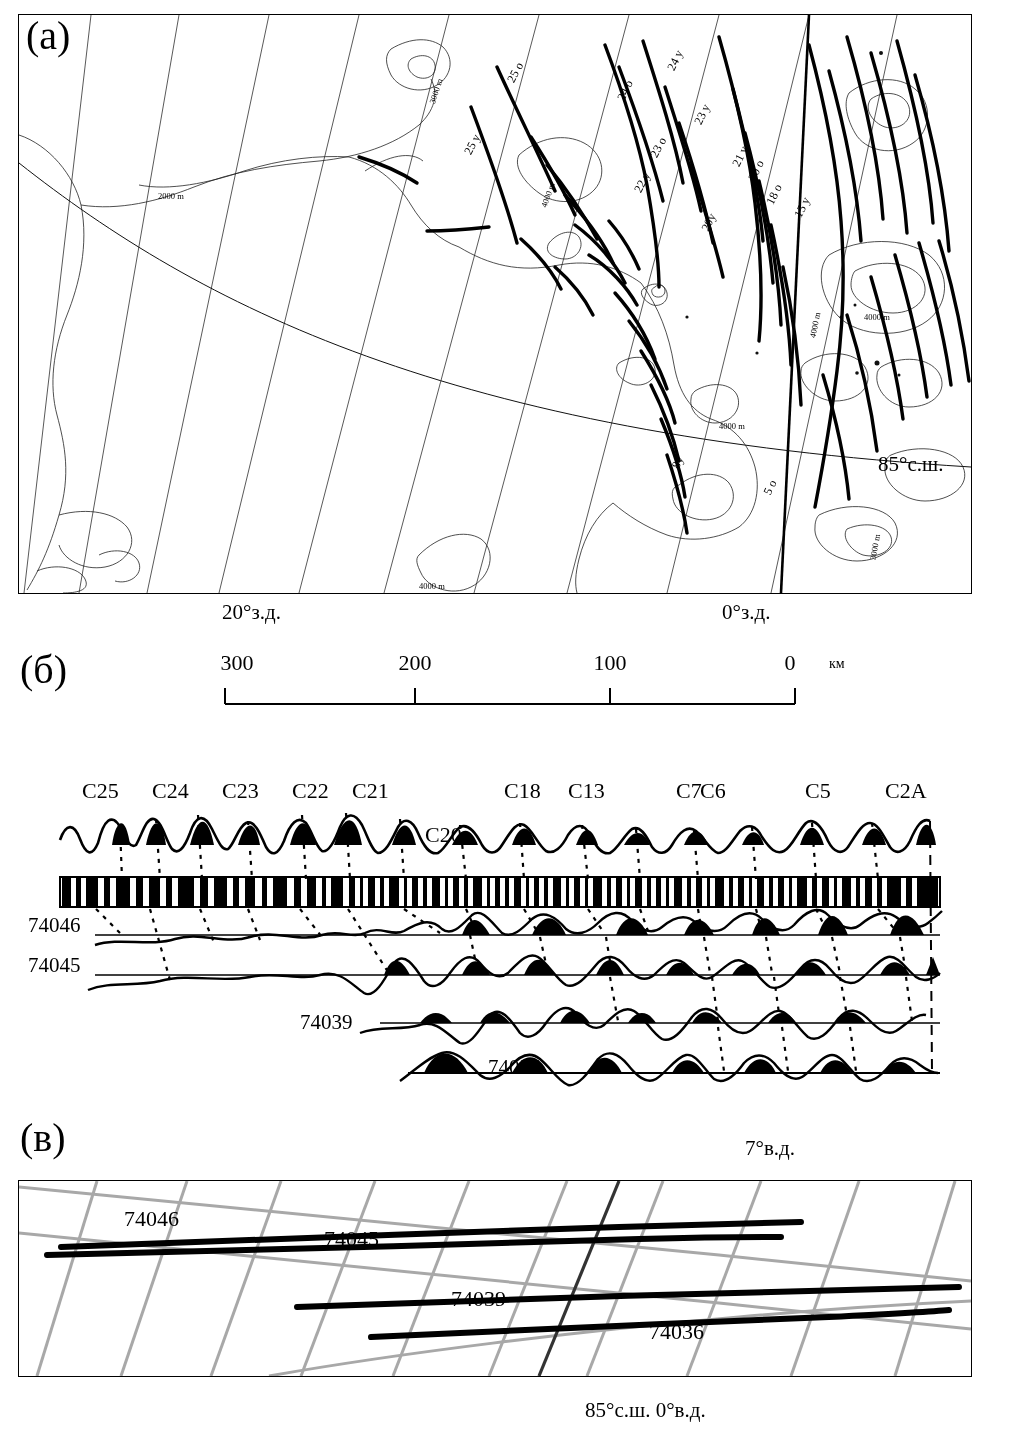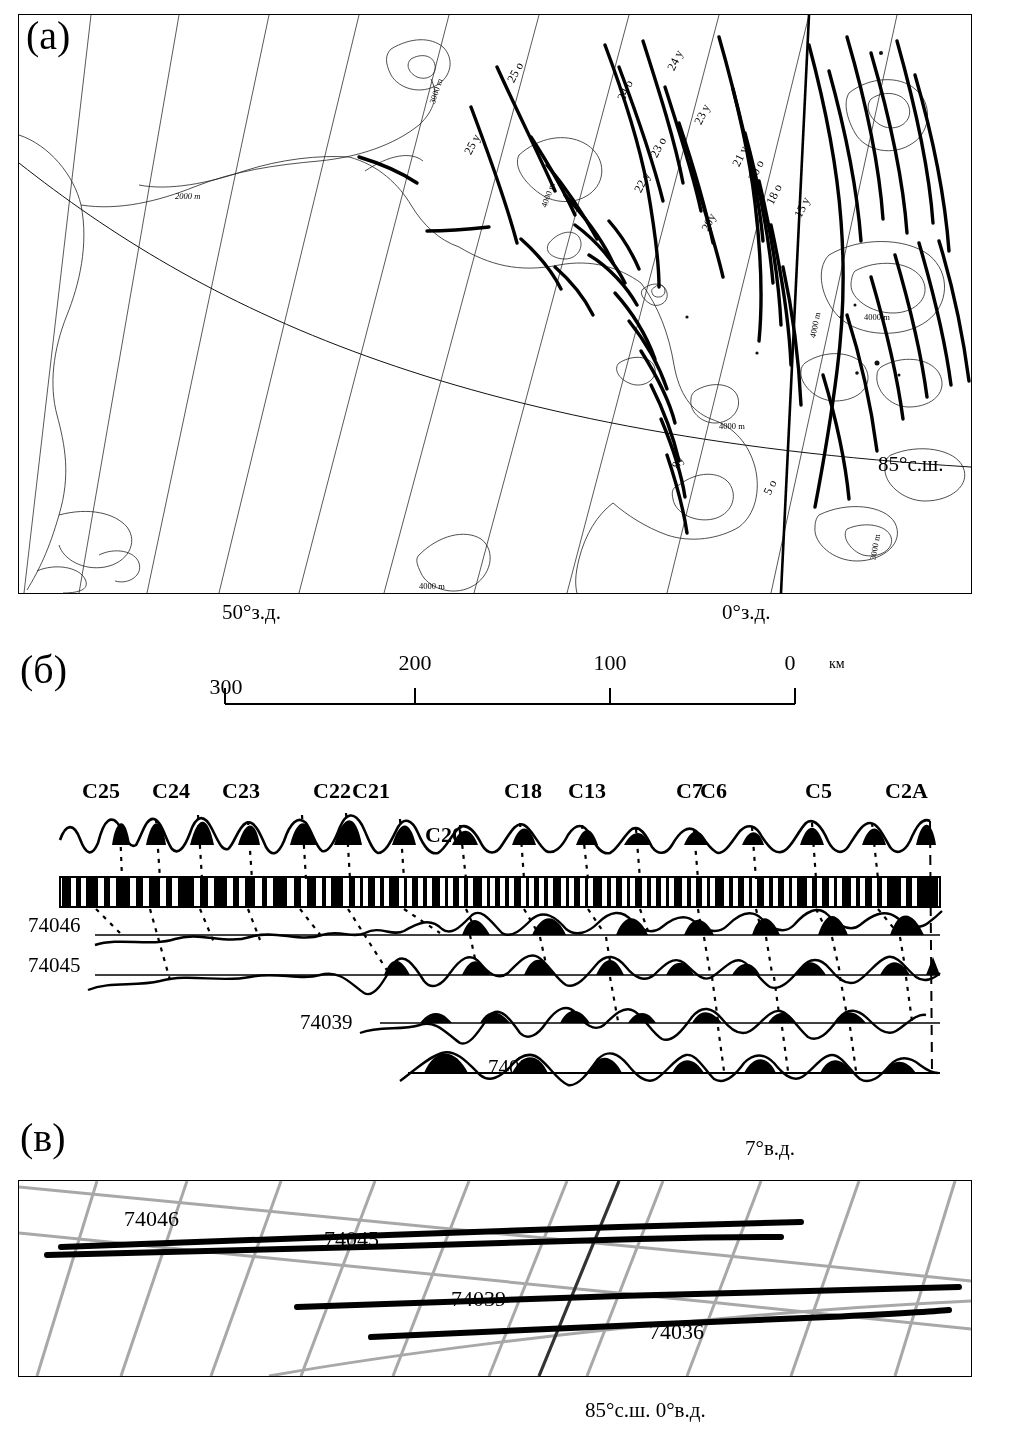--- a/index.html
+++ b/index.html
@@ -124,21 +124,20 @@
     font-size: 23px;
     white-space: nowrap;
   }
 
   #chron-labels {
     position: absolute;
     left: 0px;
     top: 778px;
     width: 832px;
     height: 28px;
-    font-weight: bold;
   }
   .chron {
     position: absolute;
     font-size: 22px;
     white-space: nowrap;
   }
 
   #profile-area {
     position: absolute;
     left: 0px;
@@ -322,53 +321,53 @@
     <div class="anom-label" style="left:673px; top:92px; transform:rotate(-64deg);">23 у</div>
     <div class="anom-label" style="left:613px; top:160px; transform:rotate(-62deg);">22 у</div>
     <div class="anom-label" style="left:711px; top:134px; transform:rotate(-64deg);">21 у</div>
     <div class="anom-label" style="left:727px; top:148px; transform:rotate(-64deg);">20 о</div>
     <div class="anom-label" style="left:745px; top:172px; transform:rotate(-64deg);">18 о</div>
     <div class="anom-label" style="left:773px; top:185px; transform:rotate(-64deg);">15 у</div>
     <div class="anom-label" style="left:681px; top:200px; transform:rotate(-64deg);">20у</div>
     <div class="anom-label" style="left:653px; top:440px; transform:rotate(-64deg);">8у</div>
     <div class="anom-label" style="left:744px; top:465px; transform:rotate(-64deg);">5 о</div>
 
-    <div class="depth-label" style="left:156px; top:176px;font-style:italic;">2000 m</div>
+    <div class="depth-label" style="left:139px; top:176px;">2000 m</div>
     <div class="depth-label" style="left:516px; top:175px; transform:rotate(-70deg);">4000 m</div>
     <div class="depth-label" style="left:404px; top:71px; transform:rotate(-72deg);">3000 m</div>
     <div class="depth-label" style="left:783px; top:305px; transform:rotate(-78deg);">4000 m</div>
     <div class="depth-label" style="left:845px; top:297px;">4000 m</div>
     <div class="depth-label" style="left:700px; top:406px;">4000 m</div>
     <div class="depth-label" style="left:400px; top:566px;">4000 m</div>
     <div class="depth-label" style="left:843px; top:527px; transform:rotate(-80deg);">3000 m</div>
   </div>
 
   <div id="lat-label-a">85°с.ш.</div>
-  <div id="lon-30">50°з.д.</div>
+  <div id="lon-30">20°з.д.</div>
   <div id="lon-0">0°з.д.</div>
 
   <div id="panel-b-label">(б)</div>
 
   <div id="scale-bar-wrap">
-    <div class="scale-tick-label" style="left:1px;margin-top:24px;">300</div>
+    <div class="scale-tick-label" style="left:12px;">300</div>
     <div class="scale-tick-label" style="left:190px;">200</div>
     <div class="scale-tick-label" style="left:385px;">100</div>
     <div class="scale-tick-label" style="left:565px;">0</div>
     <div id="scale-unit">км</div>
     <svg id="scale-svg" width="660" height="24" viewBox="0 0 660 24">
       <path d="M 30 2 L 30 18 M 220 2 L 220 18 M 415 2 L 415 18 M 600 2 L 600 18 M 30 18 L 600 18" stroke="#000" stroke-width="2" fill="none"></path>
     </svg>
   </div>
 
 
   <div id="chron-labels">
     <div class="chron" style="left:82px;">C25</div>
     <div class="chron" style="left:152px;">C24</div>
     <div class="chron" style="left:222px;">C23</div>
-    <div class="chron" style="left:292px;margin-left:21px;">C22</div>
+    <div class="chron" style="left:292px;">C22</div>
     <div class="chron" style="left:352px;">C21</div>
     <div class="chron" style="left:425px;margin-top:44px;">C20</div>
     <div class="chron" style="left:504px;">C18</div>
     <div class="chron" style="left:568px;">C13</div>
     <div class="chron" style="left:676px;">C7</div>
     <div class="chron" style="left:700px;">C6</div>
     <div class="chron" style="left:805px;">C5</div>
     <div class="chron" style="left:885px;">C2A</div>
   </div>
 

